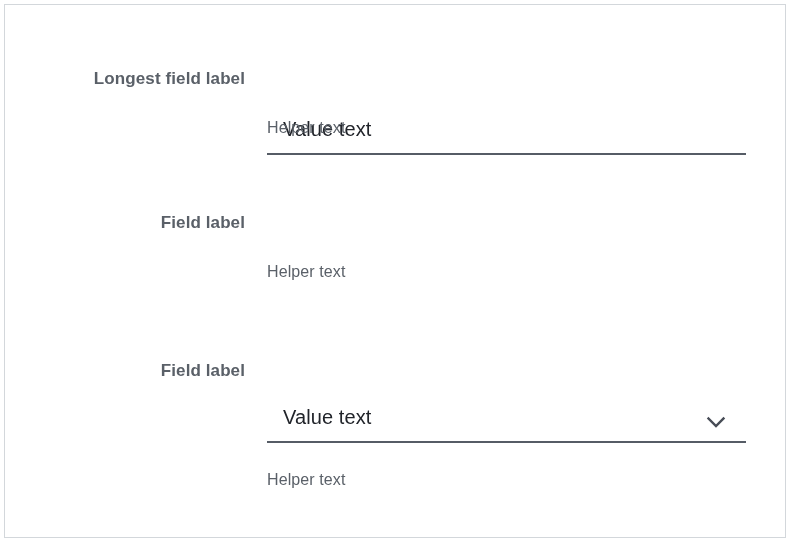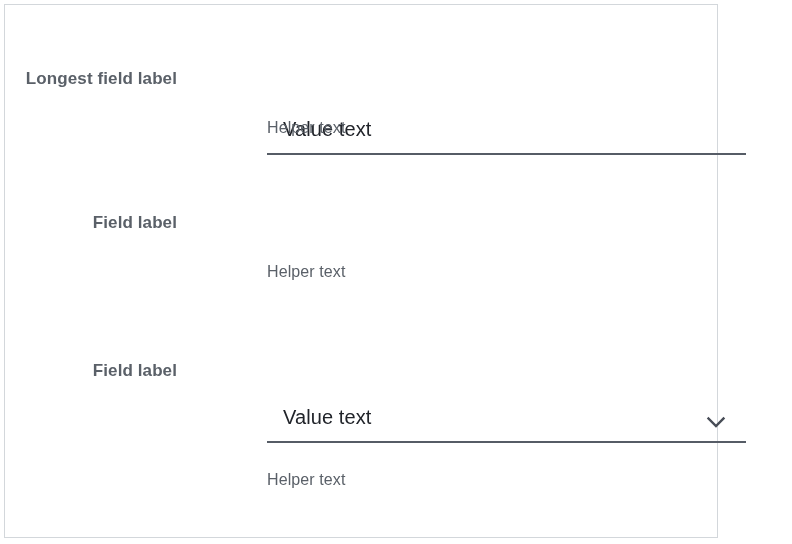--- a/index.html
+++ b/index.html
@@ -12,21 +12,21 @@
     height: 544px;
     overflow: hidden;
     font-family: "Liberation Sans", sans-serif;
     -webkit-font-smoothing: antialiased;
   }
 
   .form-panel {
     position: absolute;
     left: 4px;
     top: 4px;
-    width: 714px;
+    width: 782px;
     height: 534px;
     box-sizing: border-box;
     background: #ffffff;
     border: 1px solid #d3d7db;
   }
 
   
   .field-row {
     position: absolute;
     left: 0;

